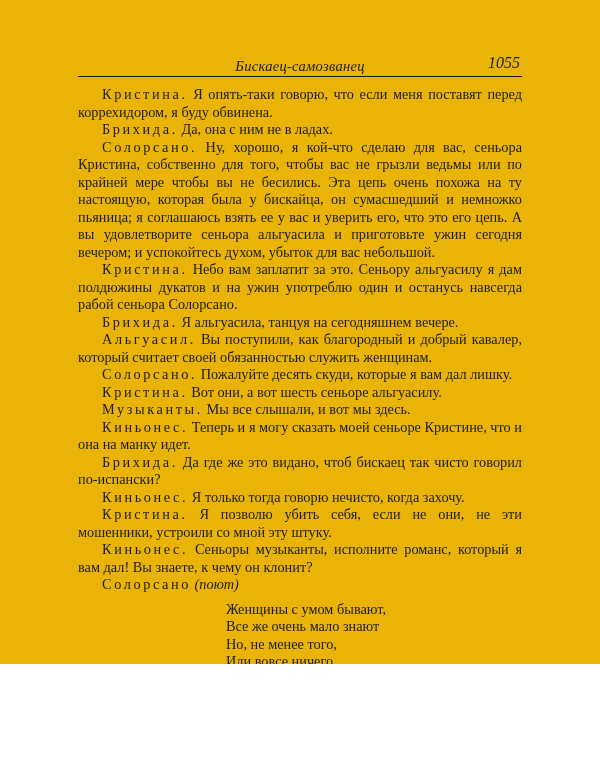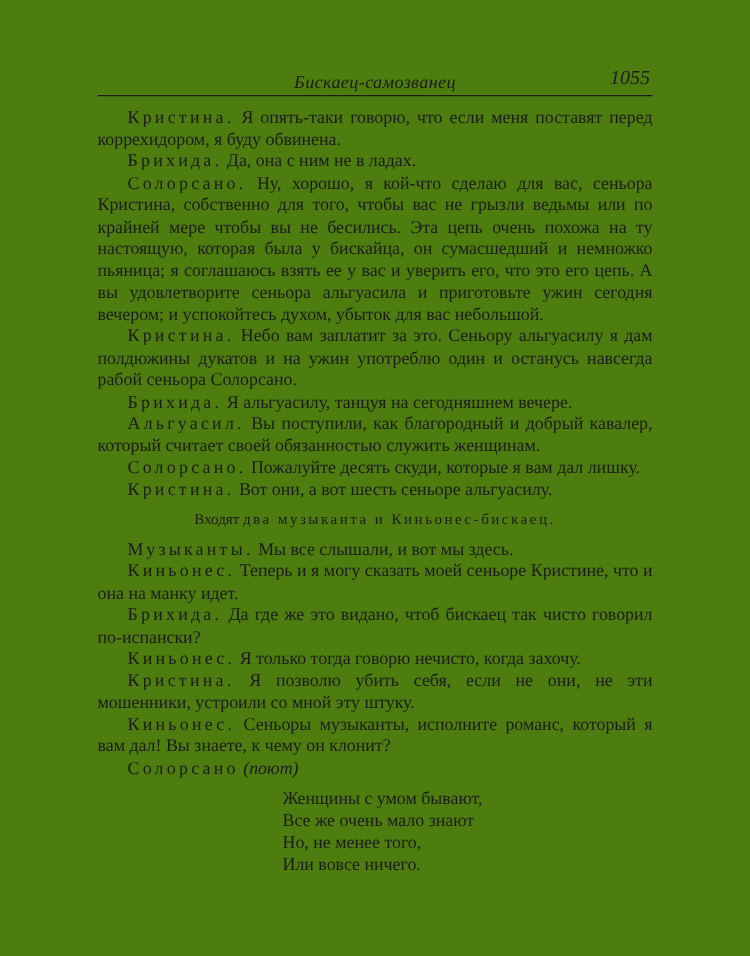--- a/index.html
+++ b/index.html
@@ -3,22 +3,22 @@
 <meta charset="utf-8">
 <style>
   html, body {
     margin: 0;
     padding: 0;
     background: #ffffff;
   }
   .page {
     position: relative;
     width: 600px;
-    height: 765px;
-    background: #4d7c0f;
+    height: 664px;
+    background: #eab308;
     color: #1c1c1c;
     font-family: "Liberation Serif", "DejaVu Serif", serif;
     overflow: hidden;
   }
   .running-header {
     position: absolute;
     top: 57px;
     left: 78px;
     width: 444px;
     height: 18px;
@@ -94,26 +94,25 @@
     <span class="page-number">1055</span>
   </div>
   <div class="header-rule"></div>
 
   <div class="text-column">
 
     <p class="para"><span class="speaker">Кристина.</span> <span class="speech">Я опять-таки говорю, что если меня поставят перед коррехидором, я буду обвинена.</span></p>
     <p class="para"><span class="speaker">Брихида.</span> <span class="speech">Да, она с ним не в ладах.</span></p>
     <p class="para"><span class="speaker">Солорсано.</span> <span class="speech">Ну, хорошо, я кой-что сделаю для вас, сеньора Кристина, собственно для того, чтобы вас не грызли ведьмы или по крайней мере чтобы вы не бесились. Эта цепь очень похожа на ту настоящую, которая была у бискайца, он сумасшедший и немножко пьяница; я соглашаюсь взять ее у вас и уверить его, что это его цепь. А вы удовлетворите сеньора альгуасила и приготовьте ужин сегодня вечером; и успокойтесь духом, убыток для вас небольшой.</span></p>
     <p class="para"><span class="speaker">Кристина.</span> <span class="speech">Небо вам заплатит за это. Сеньору альгуасилу я дам полдюжины дукатов и на ужин употреблю один и останусь навсегда рабой сеньора Солорсано.</span></p>
-    <p class="para"><span class="speaker">Брихида.</span> <span class="speech">Я альгуасилу, танцуя на сегодняшнем вечере.</span></p>
+    <p class="para"><span class="speaker">Брихида.</span> <span class="speech">Я альгуасила, танцуя на сегодняшнем вечере.</span></p>
     <p class="para"><span class="speaker">Альгуасил.</span> <span class="speech">Вы поступили, как благородный и добрый кавалер, который считает своей обязанностью служить женщинам.</span></p>
     <p class="para"><span class="speaker">Солорсано.</span> <span class="speech">Пожалуйте десять скуди, которые я вам дал лишку.</span></p>
     <p class="para"><span class="speaker">Кристина.</span> <span class="speech">Вот они, а вот шесть сеньоре альгуасилу.</span></p>
 
-    <p class="stage"><span>Входят</span> <span class="spaced">два музыканта и Киньонес-бискаец.</span></p>
 
     <p class="para"><span class="speaker">Музыканты.</span> <span class="speech">Мы все слышали, и вот мы здесь.</span></p>
     <p class="para"><span class="speaker">Киньонес.</span> <span class="speech">Теперь и я могу сказать моей сеньоре Кристине, что и она на манку идет.</span></p>
     <p class="para"><span class="speaker">Брихида.</span> <span class="speech">Да где же это видано, чтоб бискаец так чисто говорил по-испански?</span></p>
     <p class="para"><span class="speaker">Киньонес.</span> <span class="speech">Я только тогда говорю нечисто, когда захочу.</span></p>
     <p class="para"><span class="speaker">Кристина.</span> <span class="speech">Я позволю убить себя, если не они, не эти мошенники, устроили со мной эту штуку.</span></p>
     <p class="para"><span class="speaker">Киньонес.</span> <span class="speech">Сеньоры музыканты, исполните романс, который я вам дал! Вы знаете, к чему он клонит?</span></p>
     <p class="para"><span class="speaker">Солорсано</span> <span class="note">(поют)</span></p>
 
     <div class="verse">

